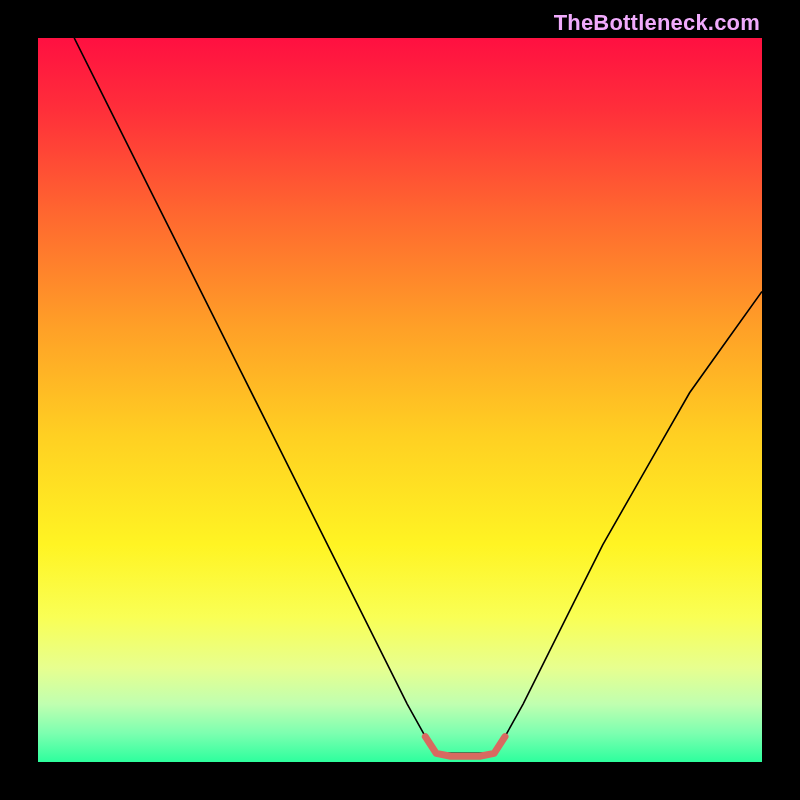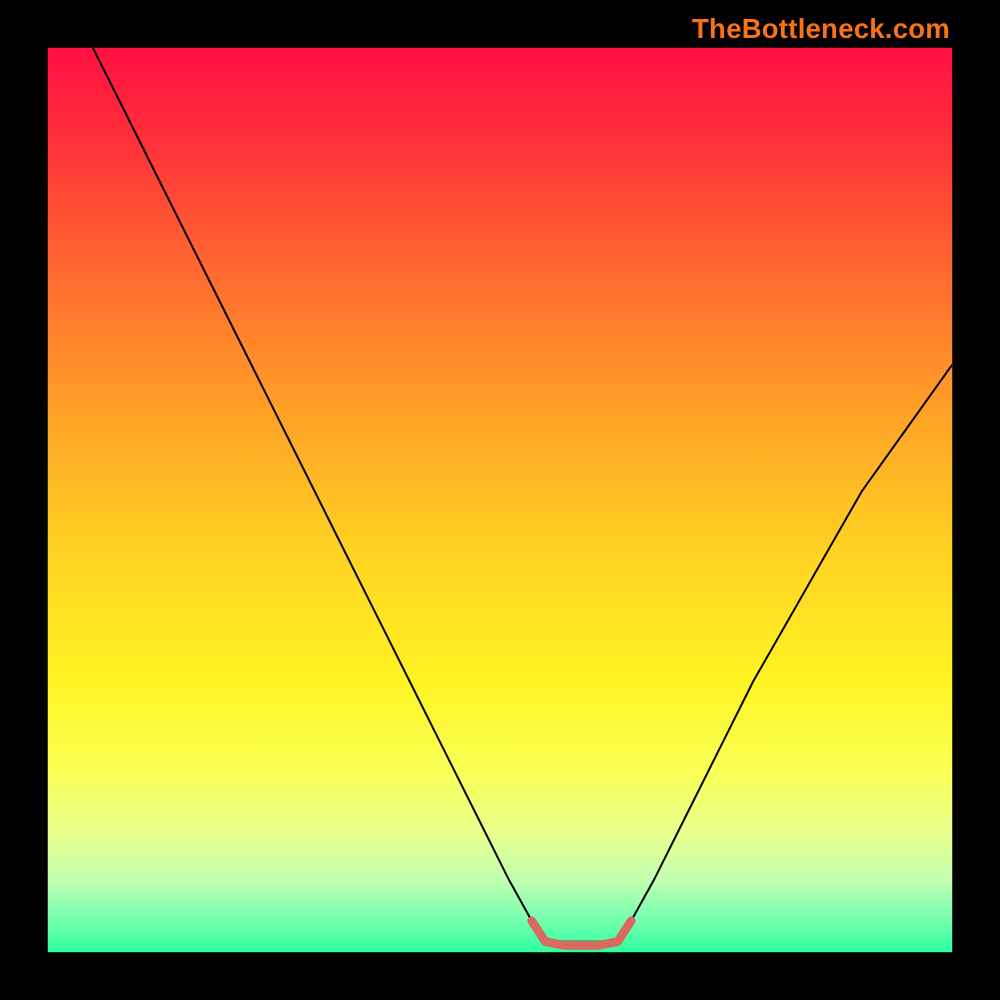--- a/index.html
+++ b/index.html
@@ -26,21 +26,21 @@
   }
   .plot-background {
     position: absolute;
     left: 0; top: 0;
     width: 100%; height: 100%;
   }
   .watermark {
     position: absolute;
     top: 10px;
     right: 40px;
-    color: #f97316;
+    color: #f0abfc;
     font-size: 22px;
     font-weight: 600;
     letter-spacing: 0.2px;
     pointer-events: none;
   }
   svg {
     display: block;
   }
 </style>
 </head>

